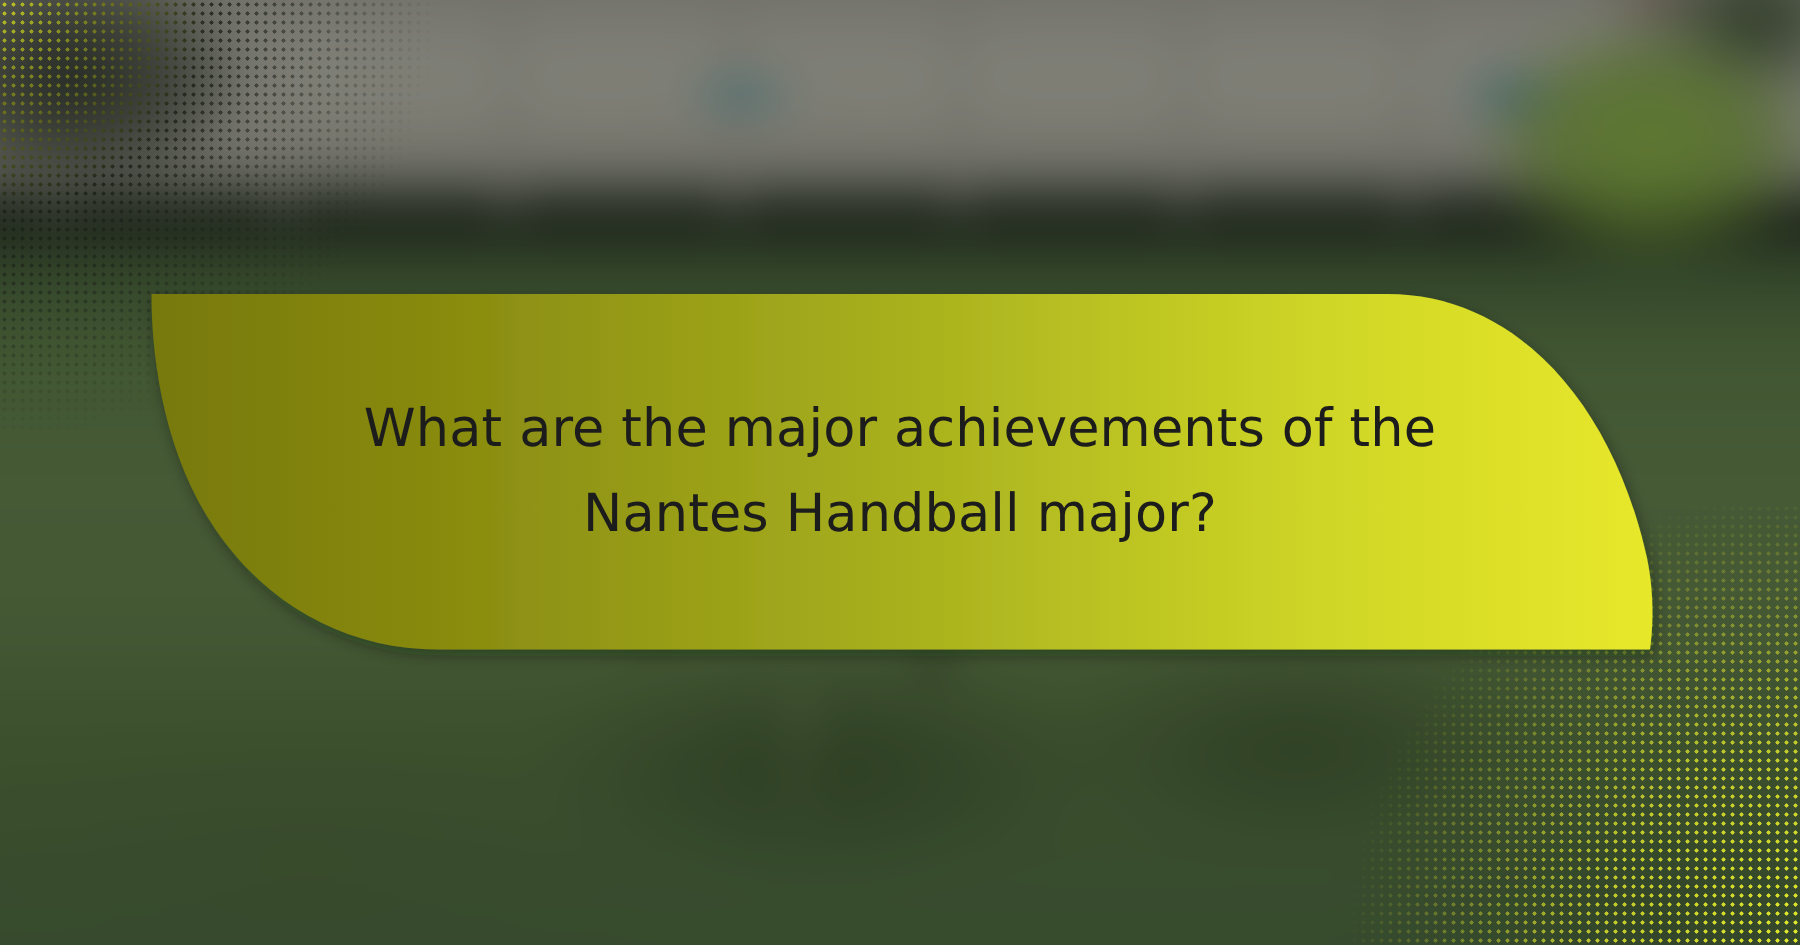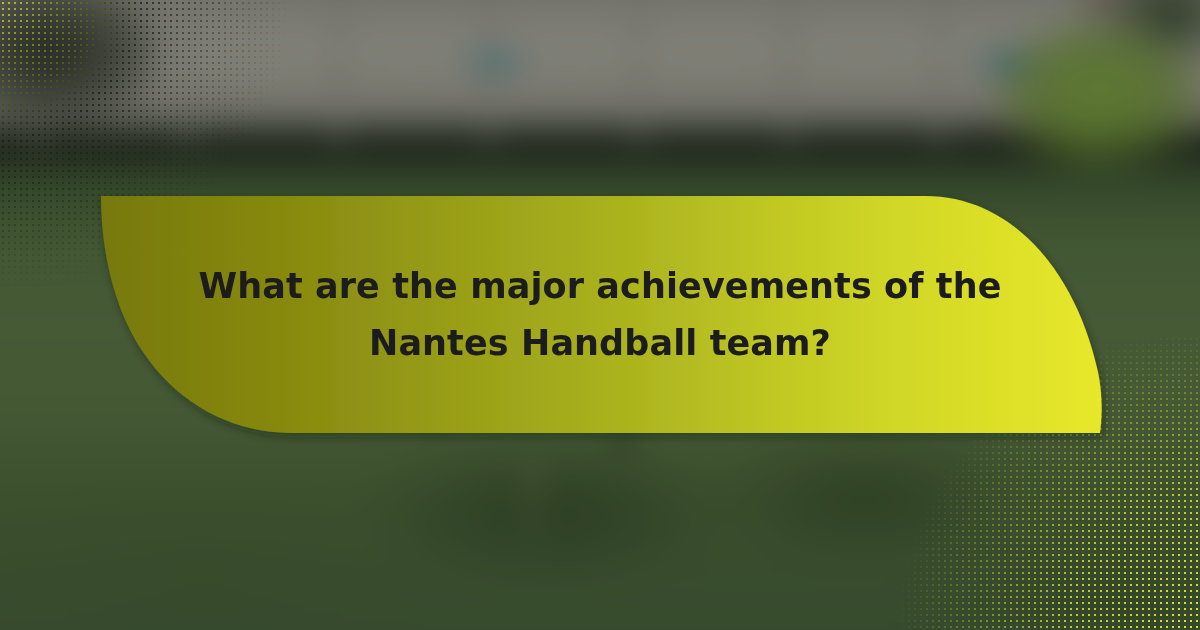--- a/index.html
+++ b/index.html
@@ -192,21 +192,21 @@
     top: 196px;
     width: 840px;
     height: 238px;
     display: flex;
     flex-direction: column;
     align-items: center;
     justify-content: center;
     text-align: center;
     color: #1c1c1c;
     font-size: 35px;
-    font-weight: 700;
+    font-weight: 400;
     line-height: 1.62;
     letter-spacing: .1px;
     padding: 0 20px;
     box-sizing: border-box;
   }
   .card-text .line { display: block; white-space: nowrap; }
 </style>
 </head>
 <body>
 
@@ -254,17 +254,17 @@
                C 1010,196 1075,268 1098,372
                C 1103,396 1102,418 1100,433
                L 1100,433
                L 292,433
                C 232,433 178,404 143,352
                C 112,306 101,246 101,196 Z" fill="url(#cardGrad)" filter="url(#cardShadow)"></path>
     </svg>
 
     <div class="card-text">
       <span class="line">What are the major achievements of the</span>
-      <span class="line">Nantes Handball team?</span>
+      <span class="line">Nantes Handball major?</span>
     </div>
   </div>
 
 </div>
 
 </body></html>

